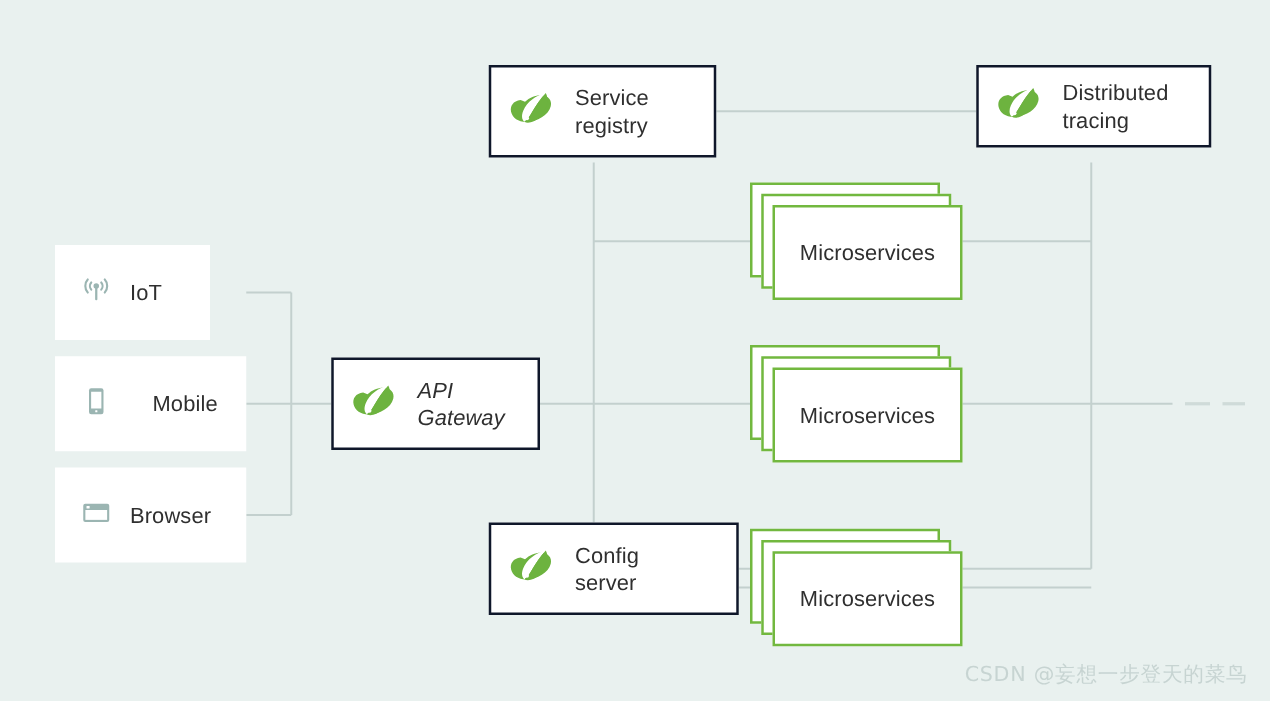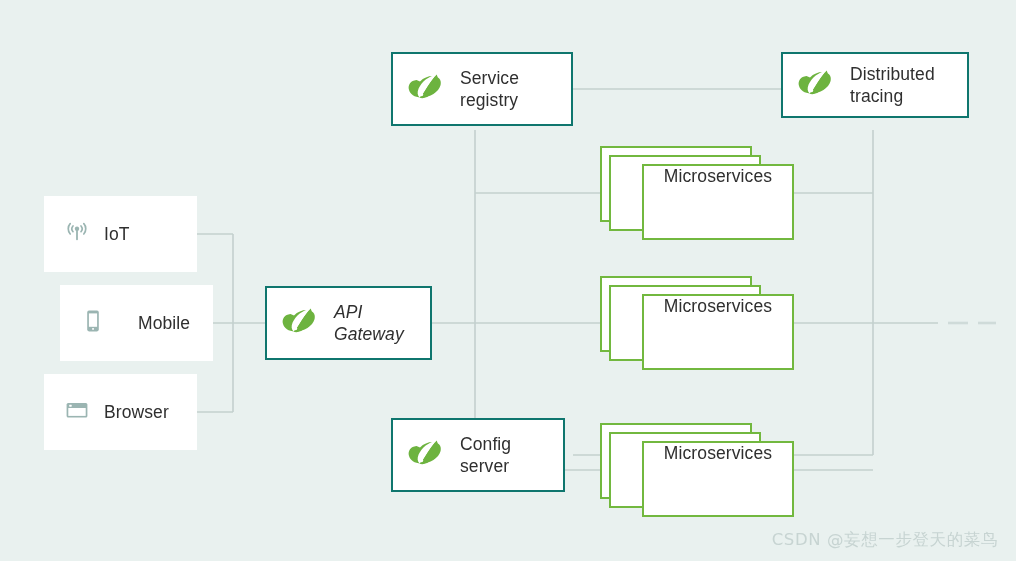--- a/index.html
+++ b/index.html
@@ -22,21 +22,21 @@
     left: 0; top: 0;
     width: 1016px; height: 561px;
     pointer-events: none;
   }
 
   
   .node {
     position: absolute;
     box-sizing: border-box;
     background: #ffffff;
-    border: 2px solid #0f766e;
+    border: 2px solid #0f172a;
     display: flex;
     align-items: center;
     z-index: 5;
   }
   .node .label {
     color: #2f2f2f;
     font-size: 17.5px;
     line-height: 1.28;
     white-space: pre-line;
     letter-spacing: .1px;
@@ -70,23 +70,22 @@
     z-index: 5;
   }
   .ms-card {
     position: absolute;
     box-sizing: border-box;
     background: #ffffff;
     border: 2px solid #72b83f;
   }
   .ms-card.front {
     display: flex;
-    align-items: flex-start;
+    align-items: center;
     justify-content: center;
-    margin-left: 24px;
   }
   .ms-card .label {
     color: #2f2f2f;
     font-size: 17.5px;
     letter-spacing: .1px;
   }
 
   
   .icon { display: block; flex: 0 0 auto; }
 
@@ -139,37 +138,37 @@
       <path d="M769 470 L873 470"></path>
 
       <path d="M873 323 L938 323"></path>
     </g>
     <g stroke="#cfdbd9" stroke-width="2.6" fill="none" stroke-linecap="butt">
       <path d="M948 323 L968 323"></path>
       <path d="M978 323 L996 323"></path>
     </g>
   </svg>
 
-  <div class="client" style="left:44px; top:196px; width:153px; height:76px;align-items:center;">
+  <div class="client" style="left:44px; top:196px; width:124px; height:76px;align-items:center;">
     <span class="icon">
       <svg width="26" height="26" viewBox="0 0 26 26">
         <g fill="none" stroke="#9bb5b2" stroke-width="1.7" stroke-linecap="round">
           <path d="M6.2 4.6 C3.6 7.3 3.6 12.3 6.2 15.0"></path>
           <path d="M9.0 7.0 C7.6 8.6 7.6 11.1 9.0 12.7"></path>
           <path d="M19.8 4.6 C22.4 7.3 22.4 12.3 19.8 15.0"></path>
           <path d="M17.0 7.0 C18.4 8.6 18.4 11.1 17.0 12.7"></path>
         </g>
         <circle cx="13" cy="9.8" r="2.2" fill="#9bb5b2"></circle>
         <rect x="12.1" y="10.6" width="1.8" height="10.6" rx=".8" fill="#9bb5b2"></rect>
       </svg>
     </span>
     <span class="label">IoT</span>
   </div>
 
-  <div class="client" style="left:60px; top:285px; width:153px; height:76px;gap:32px;">
+  <div class="client" style="left:44px; top:285px; width:153px; height:76px;gap:32px;">
     <span class="icon">
       <svg width="26" height="26" viewBox="0 0 26 26">
         <rect x="7.2" y="2.6" width="11.6" height="20.8" rx="1.8" fill="#9bb5b2"></rect>
         <rect x="8.9" y="5.4" width="8.2" height="13.4" fill="#ffffff"></rect>
         <rect x="12.2" y="20.1" width="1.7" height="1.7" rx=".3" fill="#ffffff"></rect>
       </svg>
     </span>
     <span class="label">Mobile</span>
   </div>
 
@@ -203,21 +202,21 @@
         <path d="M9.5 10.0 C3.5 10.6 0.8 15.0 1.9 19.6 C3.0 24.3 7.6 27.5 13.8 27.5 C23.0 27.5 31.8 22.0 33.6 15.0 C34.9 9.9 31.3 6.1 25.6 6.1 C21.2 6.1 16.4 8.1 13.0 11.4 Z" fill="#6db33f"></path>
         <path d="M29.6 4.4 C21.6 6.2 14.6 11.5 11.6 18.6 C10.0 22.4 10.4 25.8 12.6 27.4 C15.2 25.6 16.9 22.6 18.8 19.4 C21.6 14.7 25.0 9.6 29.6 4.4 Z" fill="#ffffff"></path>
         <path d="M29.6 4.4 C25.0 9.6 21.6 14.7 18.8 19.4 C16.9 22.6 15.2 25.6 12.6 27.4 C13.3 27.9 14.2 28.2 15.3 28.2 C21.6 28.2 28.6 21.0 30.5 13.0 C31.3 9.6 30.9 6.5 29.6 4.4 Z" fill="#6db33f"></path>
         <circle cx="14.6" cy="24.6" r="1.6" fill="#ffffff"></circle>
       </svg>
     </span>
     <span class="label">Service
 registry</span>
   </div>
 
-  <div class="node spring-node" style="left:391px; top:418px; width:174px; height:74px;">
+  <div class="node spring-node" style="left:391px; top:418px; width:200px; height:74px;">
     <span class="icon">
       <svg width="40" height="34" viewBox="0 0 40 34">
         <path d="M9.5 10.0 C3.5 10.6 0.8 15.0 1.9 19.6 C3.0 24.3 7.6 27.5 13.8 27.5 C23.0 27.5 31.8 22.0 33.6 15.0 C34.9 9.9 31.3 6.1 25.6 6.1 C21.2 6.1 16.4 8.1 13.0 11.4 Z" fill="#6db33f"></path>
         <path d="M29.6 4.4 C21.6 6.2 14.6 11.5 11.6 18.6 C10.0 22.4 10.4 25.8 12.6 27.4 C15.2 25.6 16.9 22.6 18.8 19.4 C21.6 14.7 25.0 9.6 29.6 4.4 Z" fill="#ffffff"></path>
         <path d="M29.6 4.4 C25.0 9.6 21.6 14.7 18.8 19.4 C16.9 22.6 15.2 25.6 12.6 27.4 C13.3 27.9 14.2 28.2 15.3 28.2 C21.6 28.2 28.6 21.0 30.5 13.0 C31.3 9.6 30.9 6.5 29.6 4.4 Z" fill="#6db33f"></path>
         <circle cx="14.6" cy="24.6" r="1.6" fill="#ffffff"></circle>
       </svg>
     </span>
     <span class="label">Config
 server</span>

